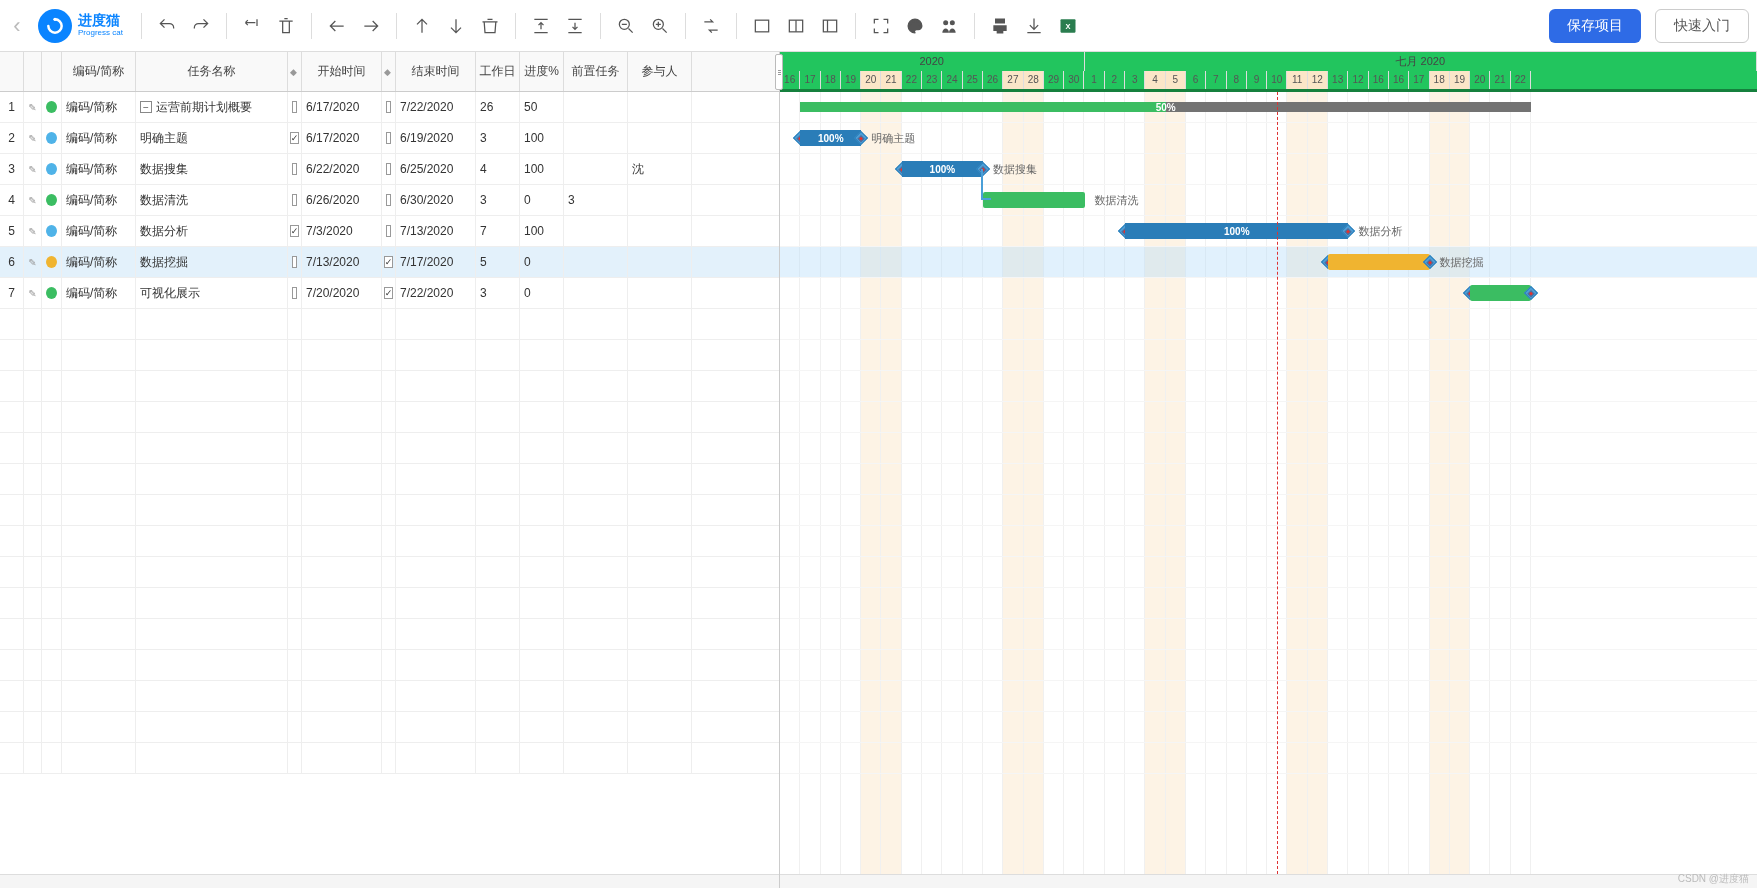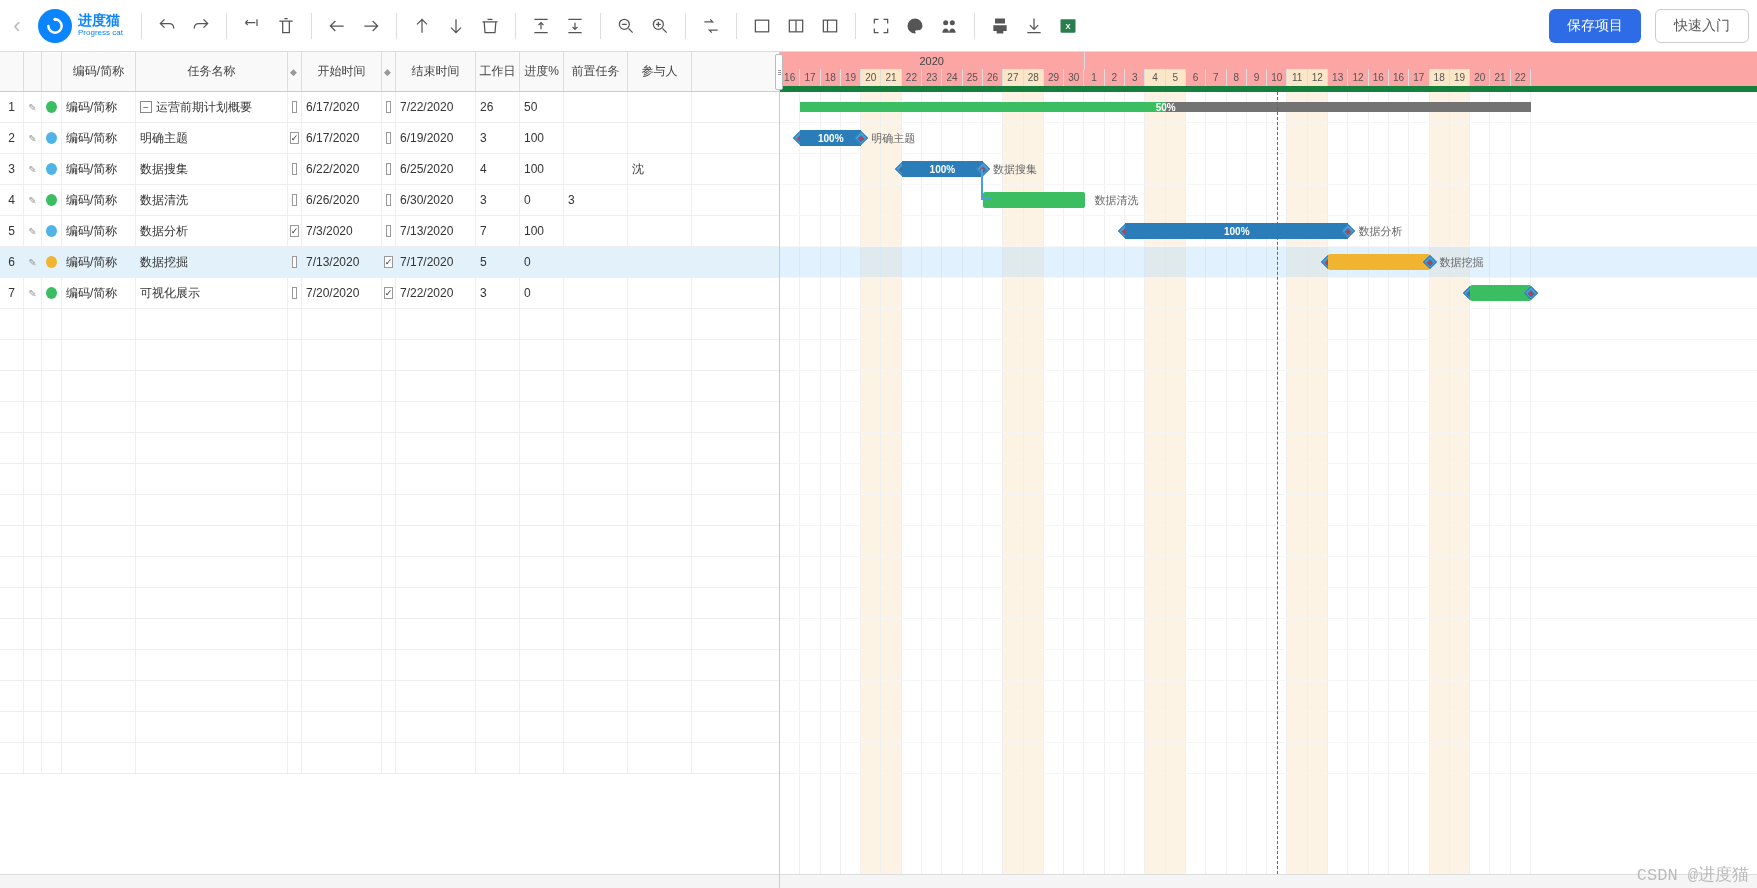--- a/index.html
+++ b/index.html
@@ -47,21 +47,21 @@
 .c-part { width: 64px; }
 .dot { width: 12px; height: 12px; border-radius: 50%; }
 .pencil { color: #999; font-size: 10px; }
 .chkbox { width: 12px; height: 12px; border: 1px solid #999; background: #fff; display: inline-flex; align-items: center; justify-content: center; font-size: 9px; color: #333; }
 .date-dim { color: #bbb; }
 .val-dim { color: #bbb; }
 .expand-toggle { display:inline-flex; width:12px; height:12px; border:1px solid #888; align-items:center; justify-content:center; font-size:10px; margin-right:4px; color:#555;}
 .indent { padding-left: 26px; }
 
 
-.gantt-header { height: 40px; border-bottom: 6px solid #15803d; background: #fca5a5; display: flex; flex-direction: column; }
+.gantt-header { height: 40px; border-bottom: 3px solid #15803d; background: #22c55e; display: flex; flex-direction: column; }
 .gantt-header-top { display: flex; height: 20px; }
 .gantt-month { flex: 0 0 auto; border-right: 1px solid #ddd; display:flex; align-items:center; justify-content:center; font-size:11px; color:#444; }
 .gantt-header-days { display: flex; height: 20px; text-align: right; }
 .gantt-day { width: 20.3px; border-right: 1px solid #ddd; display: flex; align-items: center; justify-content: center; font-size: 10px; color: #555; }
 .gantt-day.wk { background: #fbe6c8; }
 .gantt-body { flex: 1; position: relative; overflow: hidden; }
 .gantt-grid-bg { position: absolute; inset: 0; display: flex; }
 .gantt-col { width: 20.3px; border-right: 1px solid #f0f0f0; }
 .gantt-col.wk { background: #fdf3e5; }
 .gantt-rows { position: absolute; inset: 0; }
@@ -77,21 +77,21 @@
 .bar-label { position: absolute; left: calc(100% + 10px); top: 0; white-space: nowrap; color: #666; font-size: 11px; line-height: 16px; }
 .bar-pct { position: absolute; color: #fff; font-size: 10px; font-weight: 600; left: 50%; transform: translateX(-50%); }
 .diamond { position:absolute; width:10px; height:10px; background:#4a9fd8; transform:rotate(45deg); top:10px; border:1px solid #2a7db8;}
 .diamond.inner{ width:5px;height:5px;background:#d33;top:2px;left:2px;transform:none;}
 .today-line { position: absolute; top: 0; bottom: 0; width: 0; border-left: 1px dashed #d33; z-index: 5; }
 .splitter { position:absolute; top:0; right:-4px; width:8px; height:100%; cursor:col-resize; z-index:10;}
 .splitter-handle{position:absolute; left:0; top:2px; width:8px; height:36px; background:#fff; border:1px solid #bbb; border-radius:2px; display:flex; flex-direction:column; justify-content:center; align-items:center; gap:1px;}
 .splitter-handle i{width:3px;height:1px;background:#999;}
 .link-arrow{position:absolute; border-left:2px solid #4a9fd8; border-bottom:2px solid #4a9fd8; }
 .footer-scroll{height:14px; border-top:1px solid #ddd; background:#f5f5f5;}
-.watermark{position:absolute; right:8px; bottom:2px; color:#bbb; font-size:17px;font-family:Liberation Mono, monospace;}
+.watermark{position:absolute; right:8px; bottom:2px; color:#bbb; font-size:10px;}
 .col .sort-icon{position:absolute; left:2px; font-size:9px; color:#999;}
 .back-chevron{width:18px;display:flex;align-items:center;justify-content:center;color:#bbb;font-size:22px;cursor:pointer;}
 </style>
 </head>
 <body>
 
 <div class="app">
 
   <div class="toolbar">
     <div class="back-chevron">‹</div>
@@ -665,20 +665,21 @@
             <i></i>
             <i></i>
           </div>
         </div>
     </div>
 
     <div class="gantt-panel">
       <div class="gantt-header">
         <div class="gantt-header-top">
           <div class="gantt-month" style="width:304.5px">2020</div>
+          <div class="gantt-month" style="flex:1">七月 2020</div>
         </div>
         <div class="gantt-header-days" id="gantt-days">
             <div class="gantt-day">16</div>
             <div class="gantt-day">17</div>
             <div class="gantt-day">18</div>
             <div class="gantt-day">19</div>
             <div class="gantt-day wk">20</div>
             <div class="gantt-day wk">21</div>
             <div class="gantt-day">22</div>
             <div class="gantt-day">23</div>

